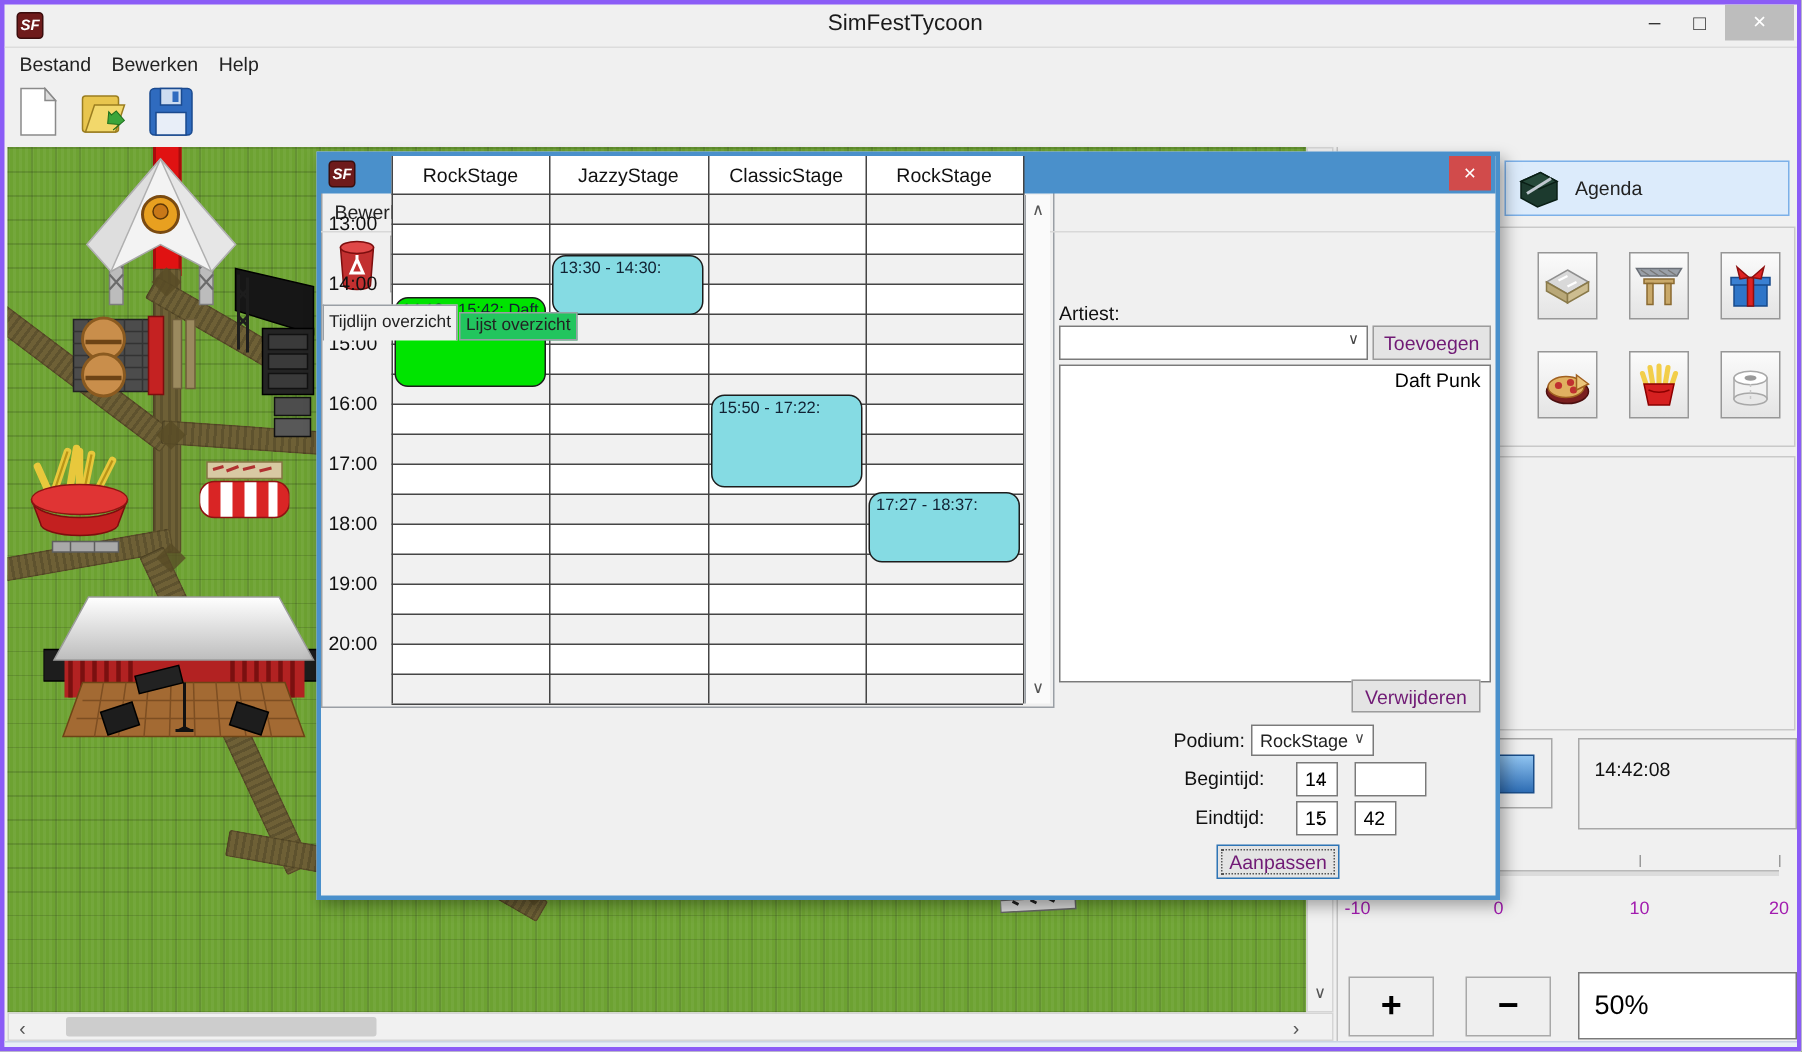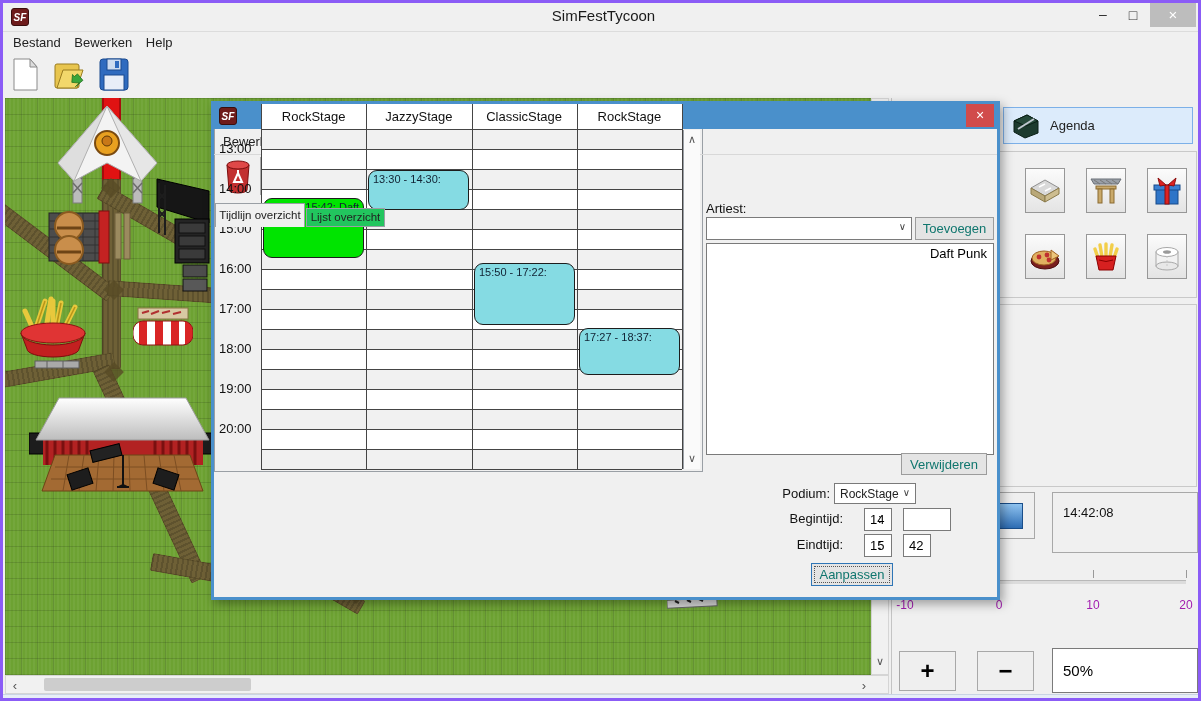--- a/index.html
+++ b/index.html
@@ -59,21 +59,21 @@
   #tab-panel{left:1px;top:122px;width:489px;height:368px;border:1px solid #9a9fa5;background:#f0f0f0;box-sizing:border-box;overflow:hidden;}
   .time-label{position:absolute;left:5px;width:40px;font-size:13px;color:#111;}
   .col-head{position:absolute;top:0;height:26px;line-height:26px;text-align:center;font-size:13px;color:#111;}
   .grid-row{position:absolute;left:47px;width:421px;height:20px;border-bottom:1px solid #454545;box-sizing:border-box;}
   .vline{position:absolute;top:0;width:1px;height:365px;background:#454545;}
   .evt{position:absolute;border:1px solid #1d1d1d;border-radius:9px;box-sizing:border-box;font-size:11px;color:#123;
     padding:2px 4px;overflow:hidden;white-space:nowrap;}
   .field{background:#fff;border:1px solid #7a7a7a;box-sizing:border-box;text-align:right;}
   .combo{background:#fff;border:1px solid #7a7a7a;box-sizing:border-box;font-size:12px;color:#222;}
   .combo .arr{position:absolute;right:5px;top:3px;font-size:10px;color:#444;}
-  .btn{background:#e4e4e4;border:1px solid #9c9c9c;box-sizing:border-box;font-size:13px;color:#0f766e;
+  .btn{background:#e4e4e4;border:1px solid #9c9c9c;box-sizing:border-box;font-size:13px;color:#701a75;
     display:flex;align-items:center;justify-content:center;}
   .btn-focus{border:1px solid #2e75b6;outline:1px dotted #555;outline-offset:-4px;}
   .rlabel{position:absolute;text-align:right;font-size:13px;color:#111;}
   .tinput{position:absolute;width:28px;height:23px;text-align:left;padding-left:5px;font-size:13px;font-family:inherit;margin-left:17px;}
   input.field{outline:none;}
 </style>
 </head>
 <body>
 
 <div id="app">
@@ -329,21 +329,21 @@
         <div class="tick" style="left: 107px; top: 472px;"></div>
         <div class="tick-label" style="left: 87px; top: 500px;">0</div>
         <div class="tick" style="left: 201px; top: 472px;"></div>
         <div class="tick-label" style="left: 181px; top: 500px;">10</div>
         <div class="tick" style="left: 294px; top: 472px;"></div>
         <div class="tick-label" style="left: 274px; top: 500px;">20</div>
       </div>
 
     <div class="abs panel-btn" style="left:7px;top:553px;width:57px;height:40px;font-size:24px;font-weight:bold;">+</div>
     <div class="abs panel-btn" style="left:85px;top:553px;width:57px;height:40px;font-size:24px;font-weight:bold;">−</div>
-    <div class="abs field" style="left:160px;top:550px;width:146px;height:45px;font-size:15px;display:flex;align-items:center;padding-left:10px;">
+    <div class="abs field" style="left:160px;top:550px;width:146px;height:45px;font-size:18px;display:flex;align-items:center;padding-left:10px;">
       <span>50%</span>
     </div>
   </div>
 
   <div id="dialog" class="abs">
     <div class="abs d-titlebar">
       <div class="abs sf-badge" style="left:5px;top:3px;">SF</div>
       <div class="abs d-title">Agenda - MyEvent</div>
       <div class="abs d-close">×</div>
     </div>

